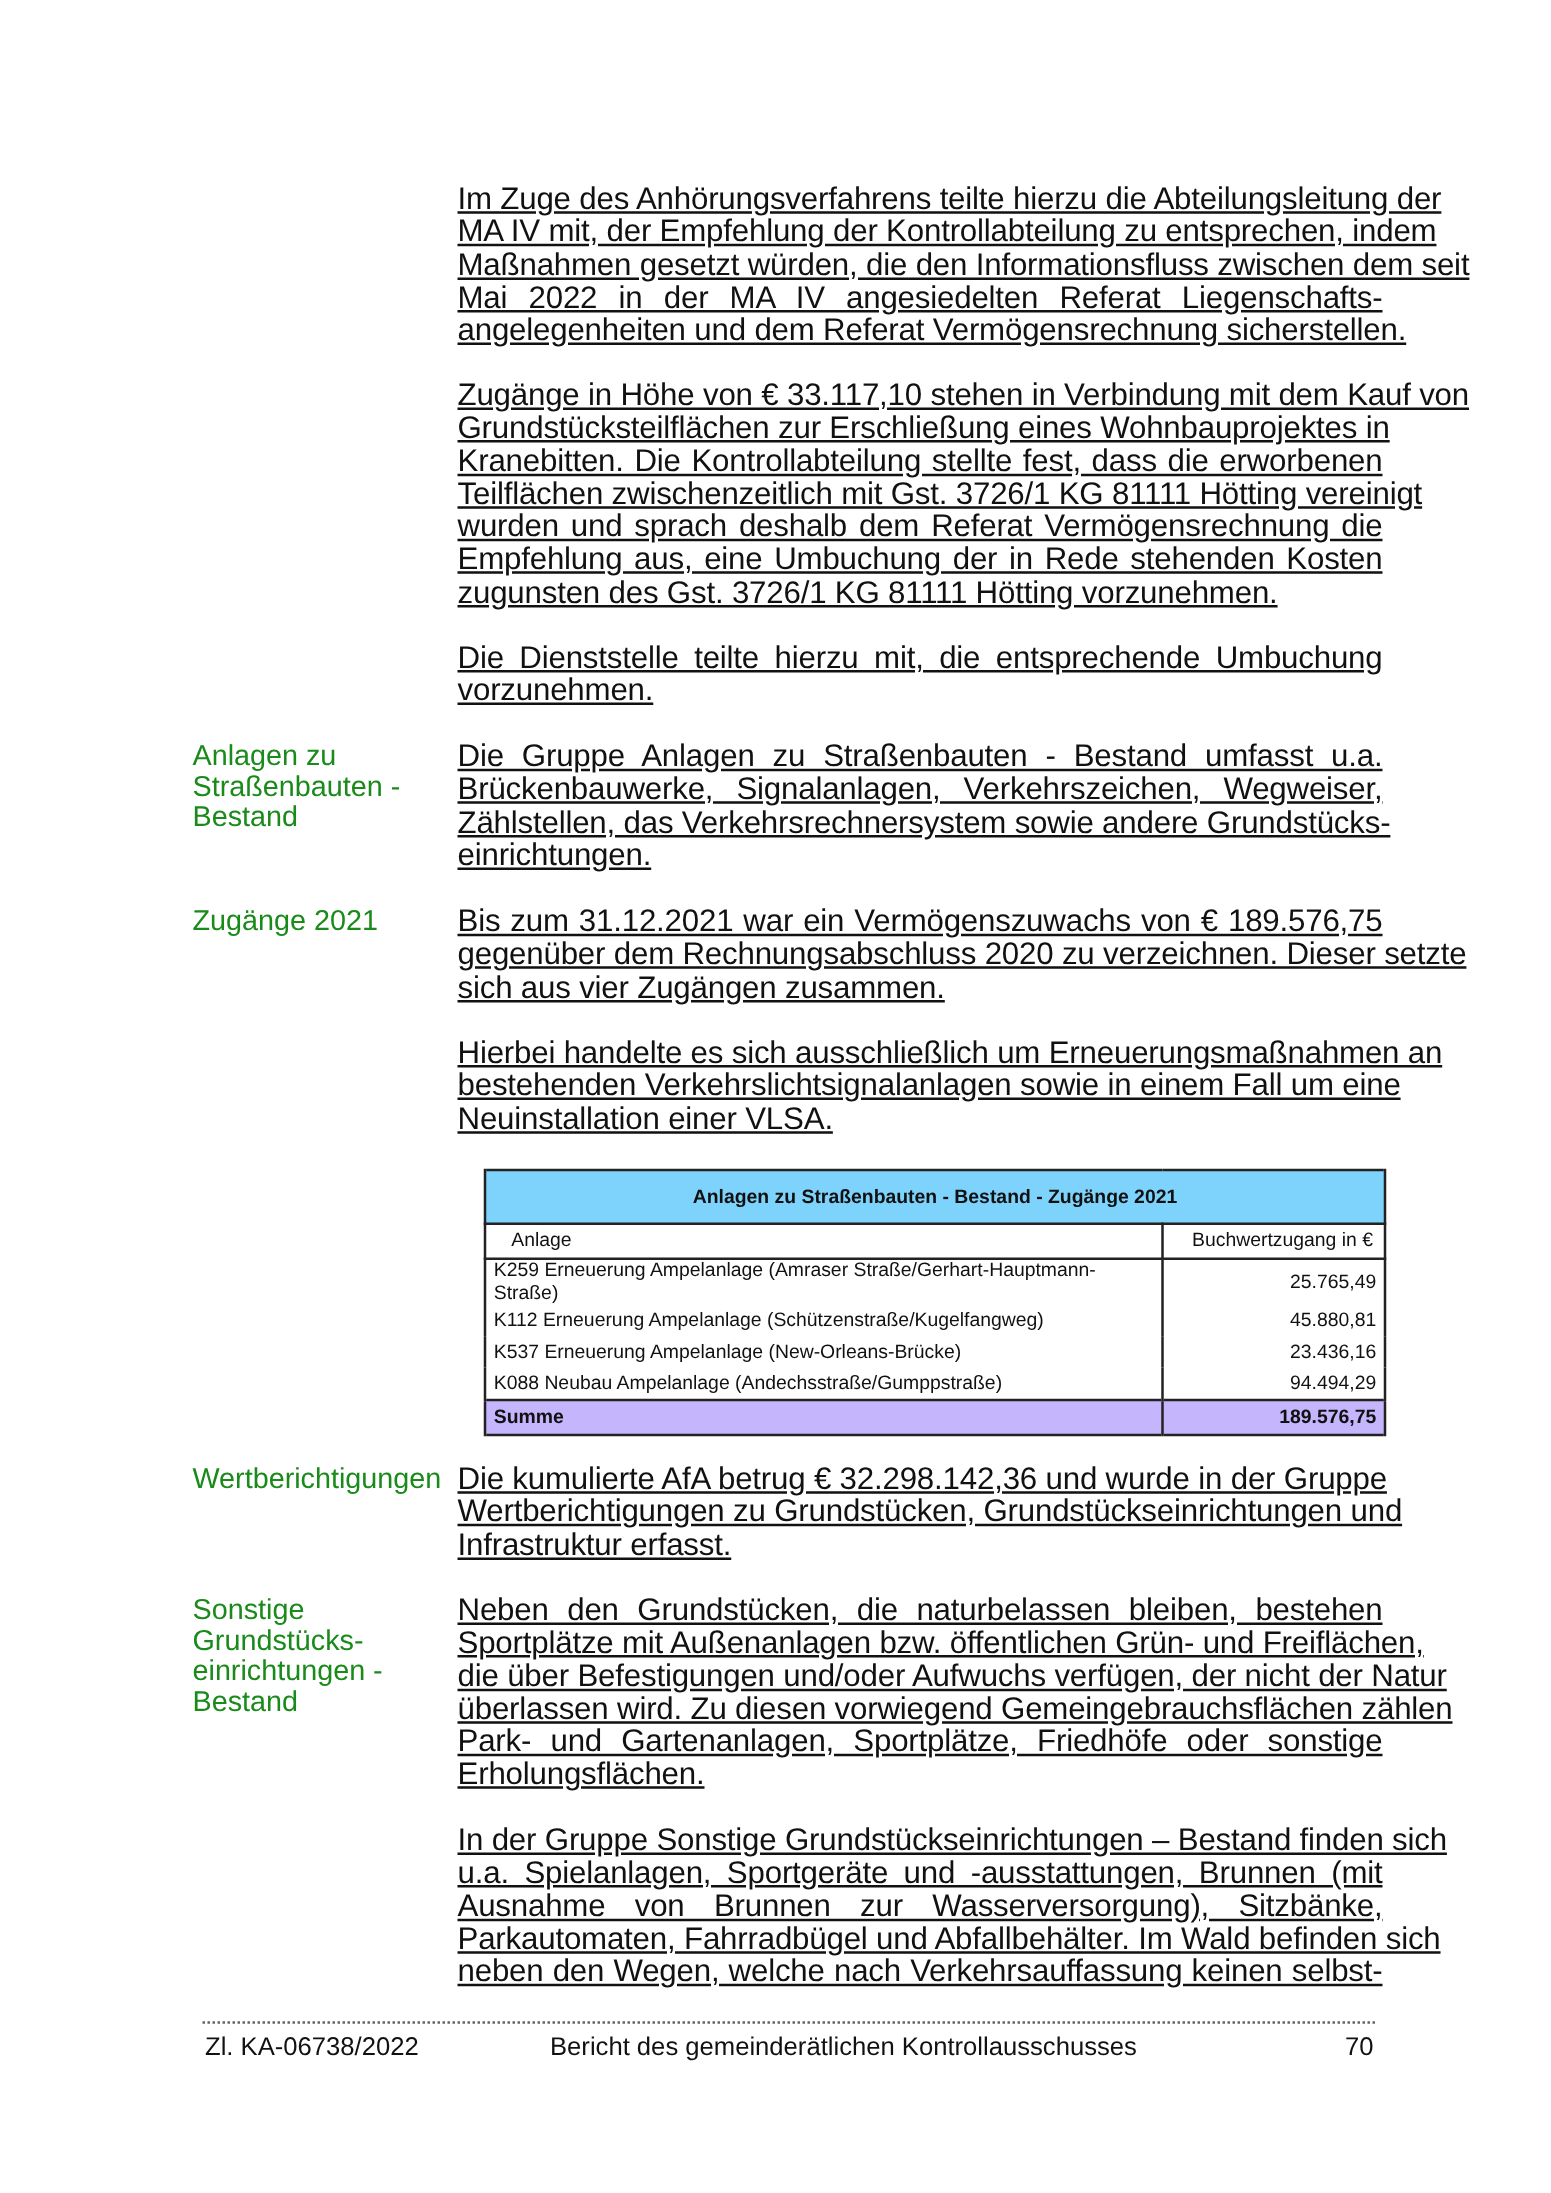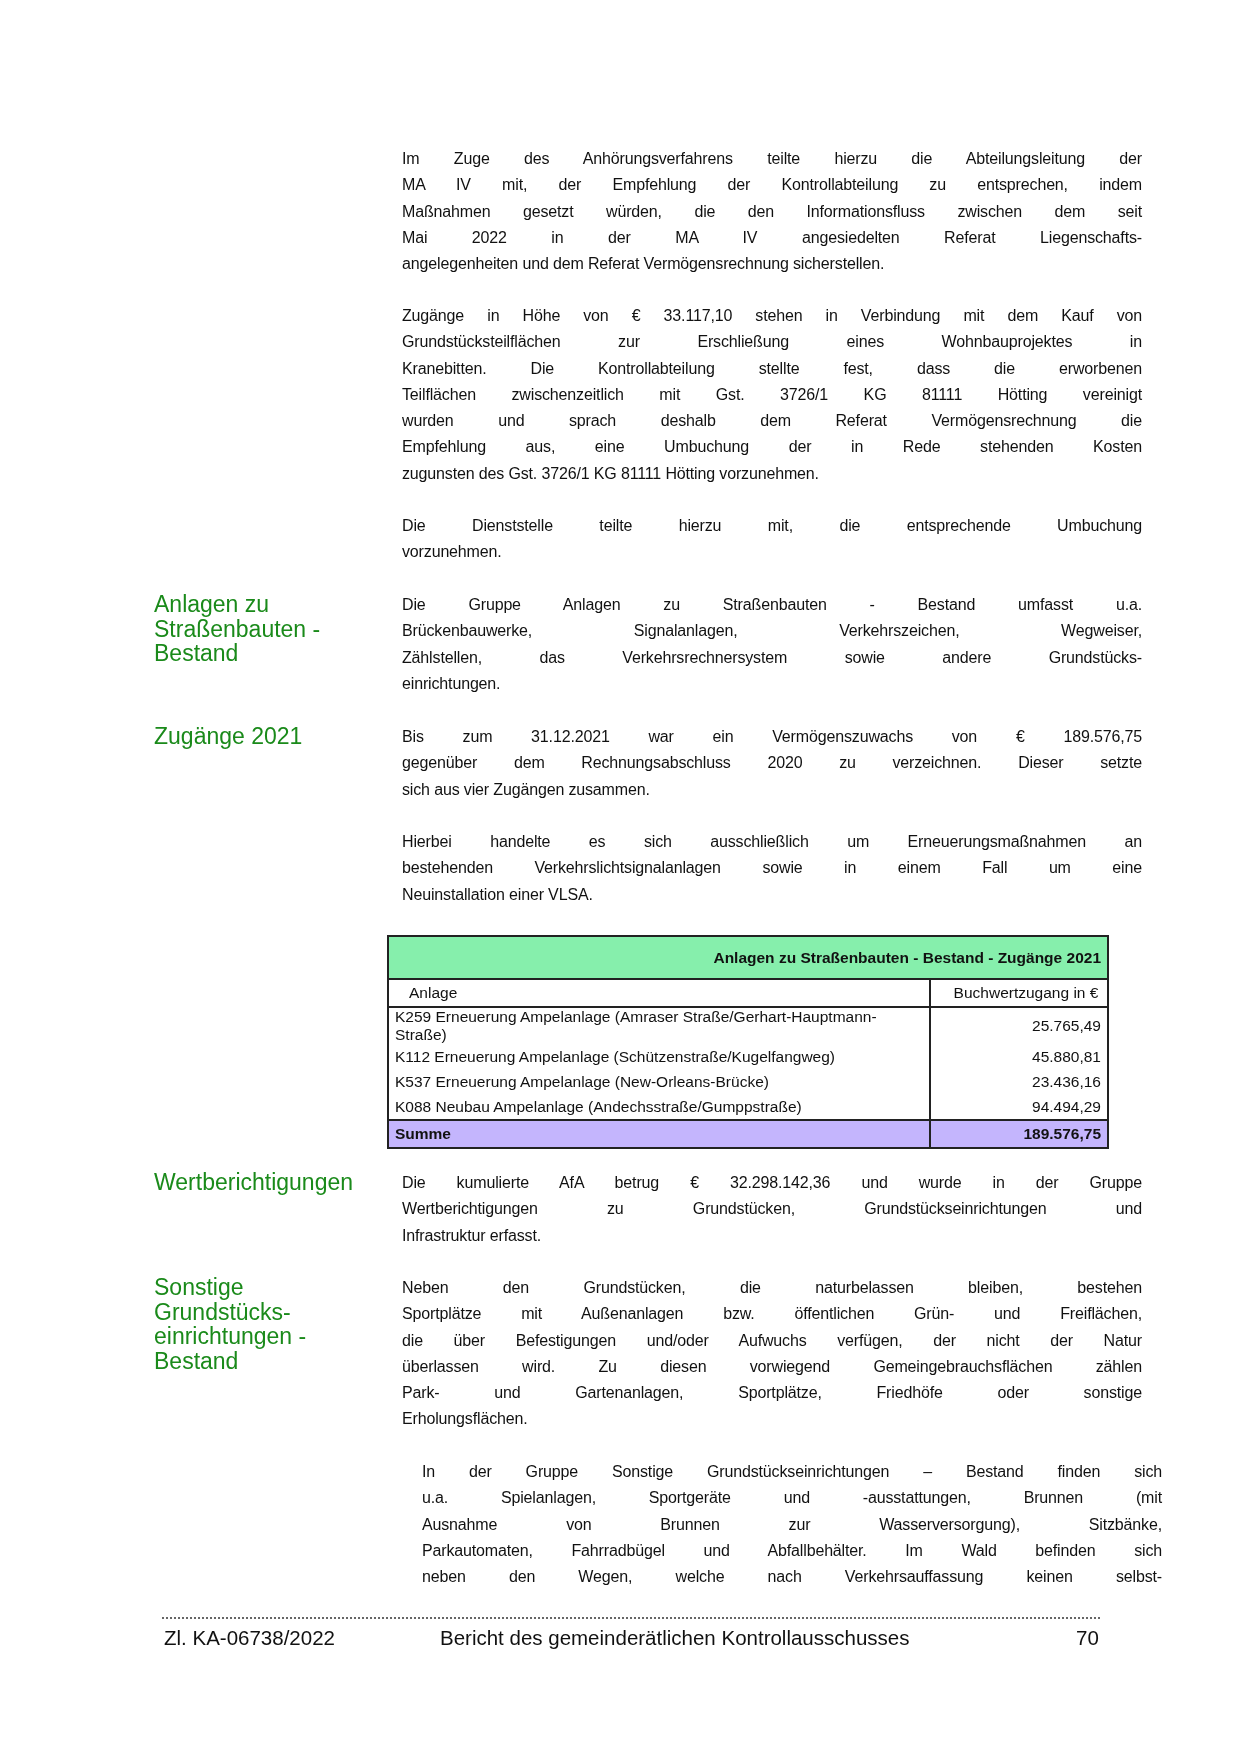--- a/index.html
+++ b/index.html
@@ -1,27 +1,27 @@
 <!DOCTYPE html>
 <html><head>
 <meta charset="utf-8">
 <style>
   html, body { margin: 0; padding: 0; background: #ffffff; }
   body { width: 1241px; height: 1754px; position: relative; overflow: hidden;
          font-family: "Liberation Sans", sans-serif; color: #111; }
   .side { position: absolute; left: 154px; width: 200px; color: #1a8a1a;
           font-size: 23px; line-height: 24.5px; }
-  .para { position: absolute; left: 402px; width: 740px; font-size: 16px;
-          line-height: 26.3px; text-align: justify; text-align-last: left; letter-spacing: -0.15px; }
+  .para { position: absolute; left: 366px; width: 740px; font-size: 25px;
+          line-height: 26.3px; text-align: justify; text-align-last: left; letter-spacing: -0.15px; text-decoration: underline; }
   .para .l { display: block; text-align: justify; text-align-last: justify; white-space: nowrap; }
   .para .l.last { text-align-last: left; }
   table.t { position: absolute; left: 387px; top: 935px; width: 722px; border-collapse: collapse;
             font-size: 15.5px; border: 2px solid #222; }
   table.t td, table.t th { border-left: 2px solid #222; border-right: 2px solid #222; padding: 0 6px; height: 25px; }
-  table.t .title { background: #86efac; font-weight: bold; text-align: right; height: 41px; border-bottom: 2px solid #222; font-size: 15.5px; margin-top: 32px; }
+  table.t .title { background: #7dd3fc; font-weight: bold; text-align: center; height: 41px; border-bottom: 2px solid #222; font-size: 15.5px; margin-top: 32px; }
   table.t .colhead td { border-bottom: 2px solid #222; height: 26px; padding-left: 20px; }
   table.t .num { text-align: right; width: 150px; }
   table.t .sum td { background: #c4b5fd; font-weight: bold; border-top: 2px solid #222; height: 26px; }
   .footer-line { position: absolute; left: 162px; top: 1617px; width: 938px; border-top: 2px dotted #666; }
   .footer { position: absolute; top: 1626px; font-size: 20.5px; line-height: 24px; }
 </style>
 </head>
 <body>
 
 <div class="para" style="top:146px;">
@@ -123,21 +123,21 @@
 </div>
 <div class="para" style="top:1275px;">
   <span class="l">Neben den Grundstücken, die naturbelassen bleiben, bestehen</span>
   <span class="l">Sportplätze mit Außenanlagen bzw. öffentlichen Grün- und Freiflächen,</span>
   <span class="l">die über Befestigungen und/oder Aufwuchs verfügen, der nicht der Natur</span>
   <span class="l">überlassen wird. Zu diesen vorwiegend Gemeingebrauchsflächen zählen</span>
   <span class="l">Park- und Gartenanlagen, Sportplätze, Friedhöfe oder sonstige</span>
   <span class="l last">Erholungsflächen.</span>
 </div>
 
-<div class="para" style="top:1459px;margin-left:20px;">
+<div class="para" style="top:1459px;">
   <span class="l">In der Gruppe Sonstige Grundstückseinrichtungen – Bestand finden sich</span>
   <span class="l">u.a. Spielanlagen, Sportgeräte und -ausstattungen, Brunnen (mit</span>
   <span class="l">Ausnahme von Brunnen zur Wasserversorgung), Sitzbänke,</span>
   <span class="l">Parkautomaten, Fahrradbügel und Abfallbehälter. Im Wald befinden sich</span>
   <span class="l">neben den Wegen, welche nach Verkehrsauffassung keinen selbst-</span>
 </div>
 
 <div class="footer-line"></div>
 <div class="footer" style="left:164px;">Zl. KA-06738/2022</div>
 <div class="footer" style="left:440px;">Bericht des gemeinderätlichen Kontrollausschusses</div>

